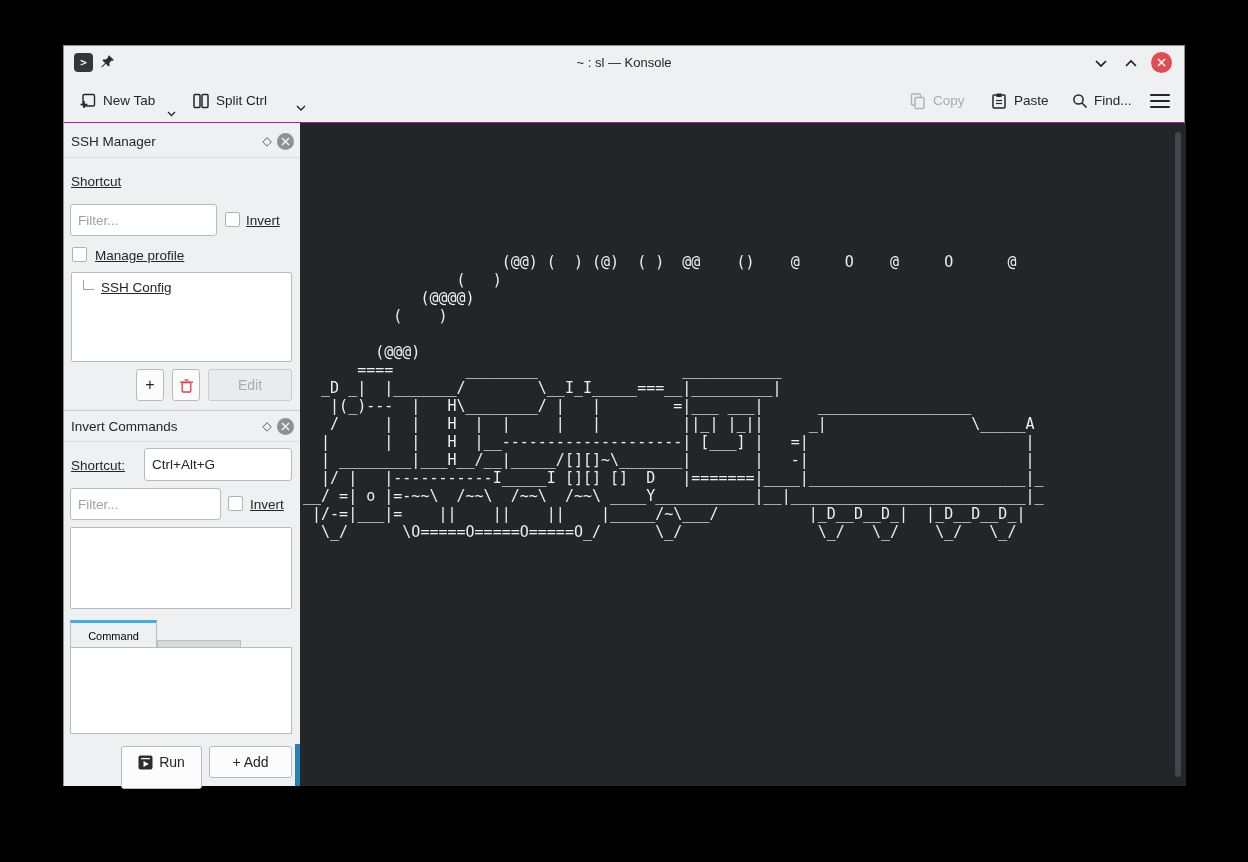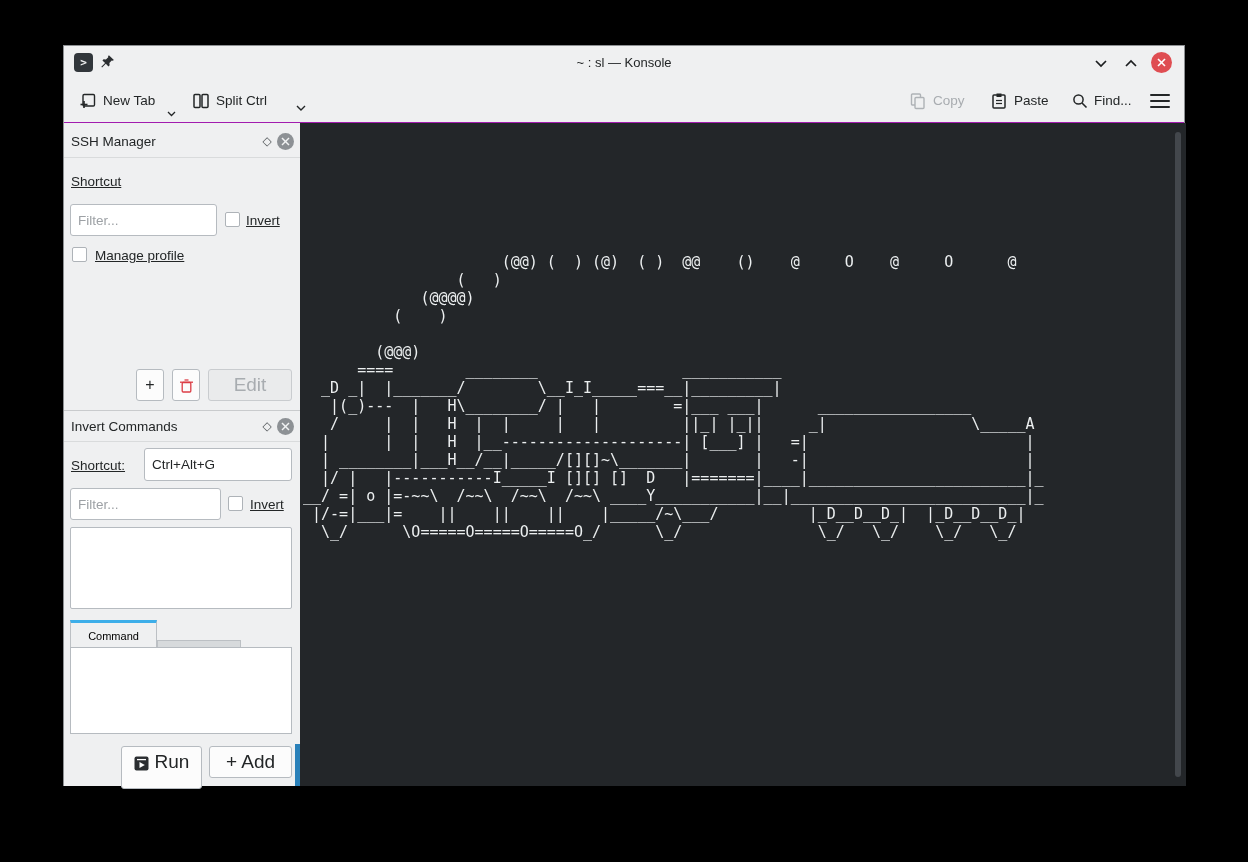--- a/index.html
+++ b/index.html
@@ -36,21 +36,21 @@
   .hair { position:absolute; left:0; right:0; height:1px; background:#d9dbdc; }
   .field { position:absolute; background:#fff; border:1px solid #b6bbc0; border-radius:3px;
            font-size:13.5px; color:#232627; padding:0 7px; outline:none;
            font-family:"Liberation Sans",sans-serif; }
   .field::placeholder { color:#9da1a5; }
   .lbl { position:absolute; font-size:13.5px; color:#232627;text-decoration:underline; }
   .cb { position:absolute; width:15px; height:15px; background:#fff; border:1px solid #aeb3b8;
         border-radius:2px; }
   .panel-box { position:absolute; background:#fff; border:1px solid #b6bbc0; border-radius:2px; }
   .btn { position:absolute; background:#fcfcfc; border:1px solid #b6bbc0; border-radius:3px;
-         font-size:19px; color:#232627; text-align:center; }
+         font-size:14px; color:#232627; text-align:center; }
   .btn.disabled { color:#a8acb0; background:#eaebec; border-color:#c9cccf; }
   .tree-branch { position:absolute; left:11px; top:7px; width:11px; height:10px;
                  border-left:1px solid #9aa0a4; border-bottom:1px solid #9aa0a4; }
   .tab { position:absolute; height:28px; font-size:11px; text-align:center; line-height:26px;
          color:#000000; border:1px solid #bcc0c4; }
   .tab.active { background:#eff0f1; border-top:3px solid #3daee9; border-bottom:none; }
   .tab.inactive { background:#d7dadc;margin-top:20px; }
   .splitter-focus { position:absolute; background:#2980b9; }
   
   #terminal { position:absolute; left:236px; top:77px; width:886px; height:663px; background:#232629; }
@@ -170,20 +170,24 @@
 
     <span class="lbl" style="left:7px; top:51px">Shortcut</span>
 
     <input class="field" style="left: 6px; top: 81px; width: 147px; height: 32px;" placeholder="Filter...">
     <span class="cb" style="left:161px; top:89px"></span>
     <span class="lbl" style="left:182px; top:90px">Invert</span>
 
     <span class="cb" style="left:8px; top:124px"></span>
     <span class="lbl" style="left:31px; top:125px">Manage profile</span>
 
+    <div class="panel-box" style="left:7px; top:149px; width:221px; height:90px">
+      <span class="tree-branch"></span>
+      <span class="lbl" style="left:29px; top:7px; position:absolute">SSH Config</span>
+    </div>
 
     <div class="btn" style="left:72px; top:246px; width:28px; height:32px; line-height:30px; font-size:16px">+</div>
     <div class="btn" style="left:108px; top:246px; width:28px; height:32px">
       <svg width="15" height="16" viewBox="0 0 15 16" style="margin-top:8px">
           <g stroke="#dc3d45" stroke-width="1.3" fill="none">
             <rect x="3.2" y="4.5" width="8.6" height="9.5" rx="1"></rect>
             <line x1="1" y1="4.2" x2="14" y2="4.2"></line>
             <line x1="5.5" y1="2" x2="9.5" y2="2"></line>
           </g>
         </svg>

